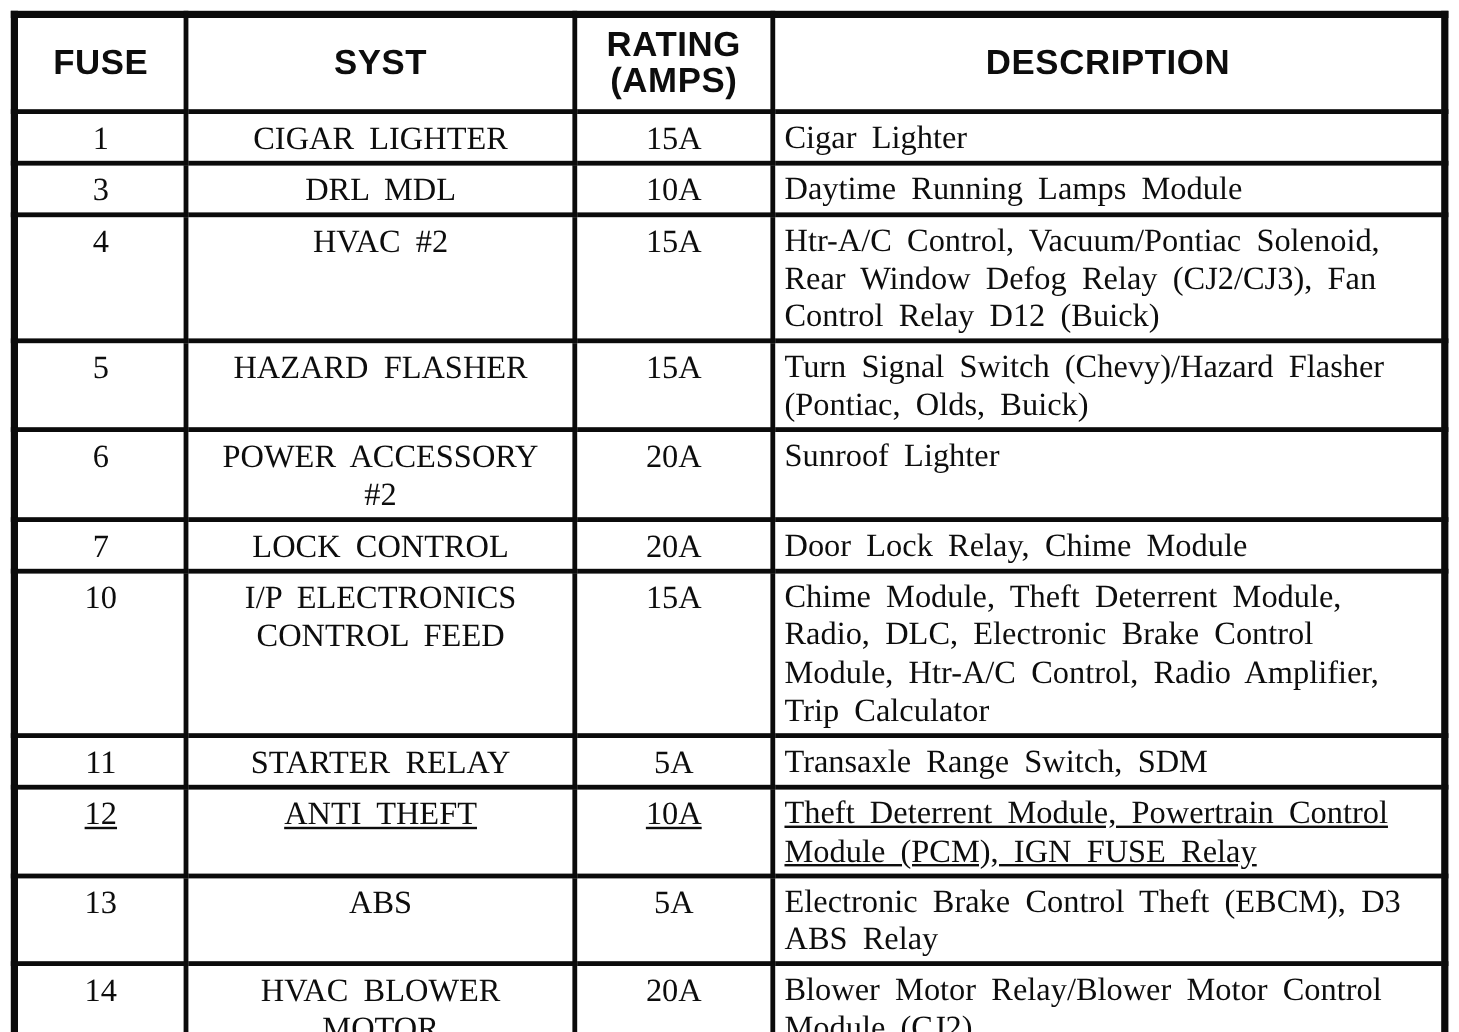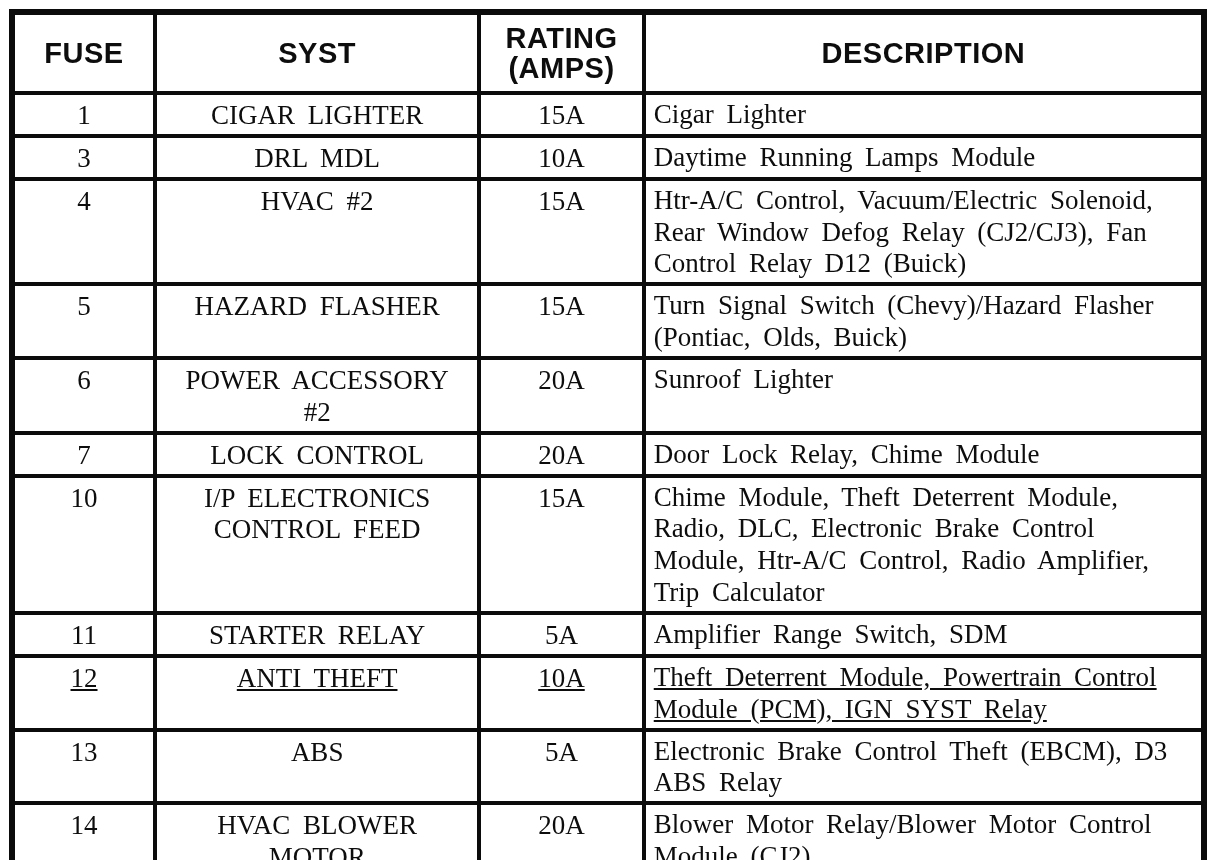--- a/index.html
+++ b/index.html
@@ -112,21 +112,21 @@
       <tr>
         <td class="fuse-cell">3</td>
         <td class="name-cell">DRL MDL</td>
         <td class="rating-cell">10A</td>
         <td class="desc-cell">Daytime Running Lamps Module</td>
       </tr>
       <tr>
         <td class="fuse-cell">4</td>
         <td class="name-cell">HVAC #2</td>
         <td class="rating-cell">15A</td>
-        <td class="desc-cell">Htr-A/C Control, Vacuum/Electric Solenoid, Rear Window Defog Relay (CJ2/CJ3), Fan Control Relay D12 (Buick)</td>
+        <td class="desc-cell">Htr-A/C Control, Vacuum/Pontiac Solenoid, Rear Window Defog Relay (CJ2/CJ3), Fan Control Relay D12 (Buick)</td>
       </tr>
       <tr>
         <td class="fuse-cell">5</td>
         <td class="name-cell">HAZARD FLASHER</td>
         <td class="rating-cell">15A</td>
         <td class="desc-cell">Turn Signal Switch (Chevy)/Hazard Flasher (Pontiac, Olds, Buick)</td>
       </tr>
       <tr>
         <td class="fuse-cell">6</td>
         <td class="name-cell">POWER ACCESSORY
@@ -144,27 +144,27 @@
         <td class="fuse-cell">10</td>
         <td class="name-cell">I/P ELECTRONICS
 CONTROL FEED</td>
         <td class="rating-cell">15A</td>
         <td class="desc-cell">Chime Module, Theft Deterrent Module, Radio, DLC, Electronic Brake Control Module, Htr-A/C Control, Radio Amplifier, Trip Calculator</td>
       </tr>
       <tr>
         <td class="fuse-cell">11</td>
         <td class="name-cell">STARTER RELAY</td>
         <td class="rating-cell">5A</td>
-        <td class="desc-cell">Amplifier Range Switch, SDM</td>
+        <td class="desc-cell">Transaxle Range Switch, SDM</td>
       </tr>
       <tr>
         <td class="fuse-cell">12</td>
         <td class="name-cell">ANTI THEFT</td>
         <td class="rating-cell">10A</td>
-        <td class="desc-cell">Theft Deterrent Module, Powertrain Control Module (PCM), IGN SYST Relay</td>
+        <td class="desc-cell">Theft Deterrent Module, Powertrain Control Module (PCM), IGN FUSE Relay</td>
       </tr>
       <tr>
         <td class="fuse-cell">13</td>
         <td class="name-cell">ABS</td>
         <td class="rating-cell">5A</td>
         <td class="desc-cell">Electronic Brake Control Theft (EBCM), D3 ABS Relay</td>
       </tr>
       <tr>
         <td class="fuse-cell">14</td>
         <td class="name-cell">HVAC BLOWER

